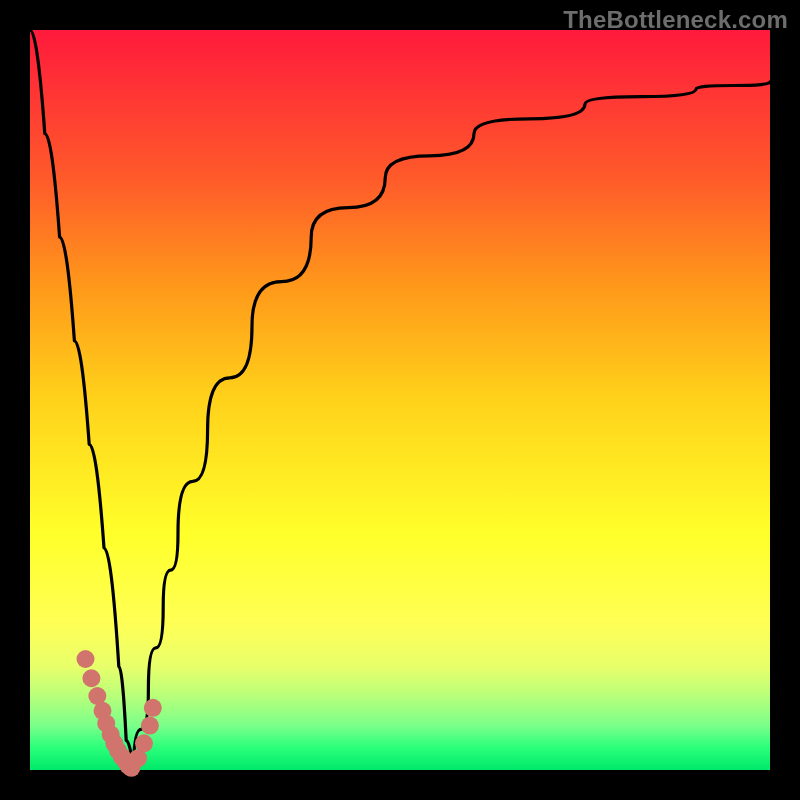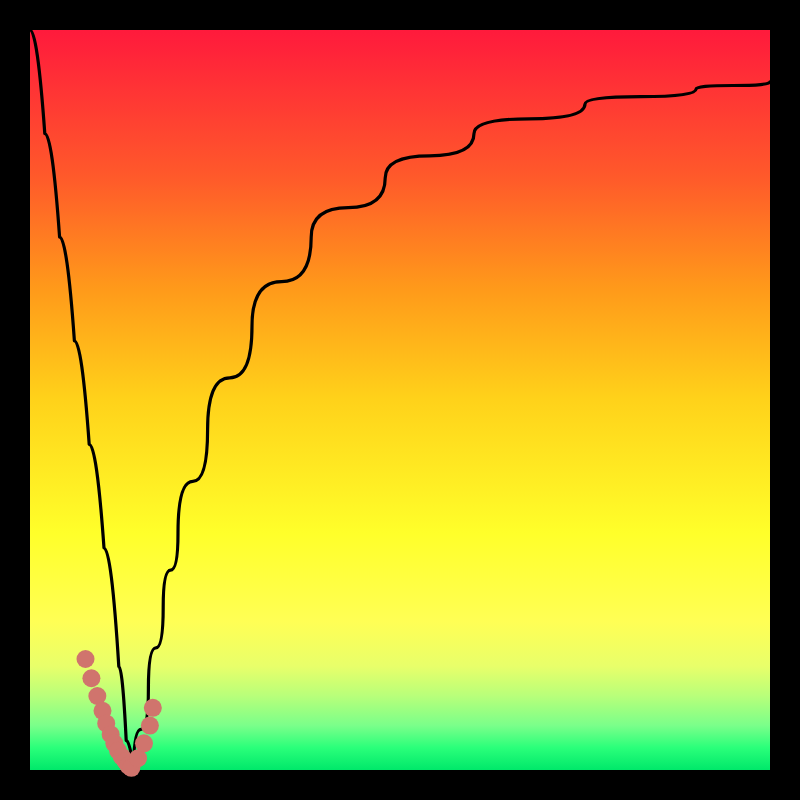--- a/index.html
+++ b/index.html
@@ -54,20 +54,21 @@
     width: 740px;
     height: 740px;
     overflow: visible;
   }
 </style>
 </head>
 <body>
 
 <div class="frame">
 
+  <div class="watermark">TheBottleneck.com</div>
 
   <div class="plot">
     <svg class="curve" viewBox="0 0 740 740" preserveAspectRatio="none">
       <path id="curve-path" fill="none" stroke="#000" stroke-width="3.2" stroke-linecap="round" stroke-linejoin="round" d="M 0 0 Q 7.4 0 14.8 103.60000000000002 Q 22.200000000000003 103.60000000000002 29.6 207.20000000000005 Q 37 207.20000000000005 44.4 310.8 Q 51.8 310.8 59.2 414.4 Q 66.6 414.4 74 518 Q 81.4 518 88.8 636.4 Q 92.5 636.4 96.2 710.4 Q 99.9 710.4 103.60000000000001 740 Q 103.60000000000001 699.3 111 699.3 Q 118.4 699.3 118.4 658.6 Q 118.4 617.9000000000001 125.8 617.9000000000001 Q 133.2 617.9000000000001 133.2 577.2 Q 133.2 540.2 140.6 540.2 Q 148 540.2 148 503.2 Q 148 451.4 162.8 451.4 Q 177.6 451.4 177.6 399.59999999999997 Q 177.6 347.79999999999995 199.8 347.79999999999995 Q 222 347.79999999999995 222 296 Q 222 251.60000000000002 251.6 251.60000000000002 Q 281.2 251.60000000000002 281.2 207.20000000000005 Q 281.2 177.60000000000002 318.2 177.60000000000002 Q 355.2 177.60000000000002 355.2 148 Q 355.2 125.80000000000001 399.6 125.80000000000001 Q 444 125.80000000000001 444 103.60000000000002 Q 444 88.80000000000001 499.5 88.80000000000001 Q 555 88.80000000000001 555 74 Q 555 66.59999999999997 610.5 66.59999999999997 Q 666 66.59999999999997 666 59.19999999999993 Q 666 55.49999999999994 703 55.49999999999994 Q 740 55.49999999999994 740 51.799999999999955"></path>
       <g id="points-group">
           <circle cx="55.5" cy="629" r="9" fill="#d0746d"></circle>
           <circle cx="61.42" cy="648.24" r="9" fill="#d0746d"></circle>
           <circle cx="67.34" cy="666" r="9" fill="#d0746d"></circle>
           <circle cx="72.52" cy="680.8" r="9" fill="#d0746d"></circle>
           <circle cx="76.22000000000001" cy="693.38" r="9" fill="#d0746d"></circle>

